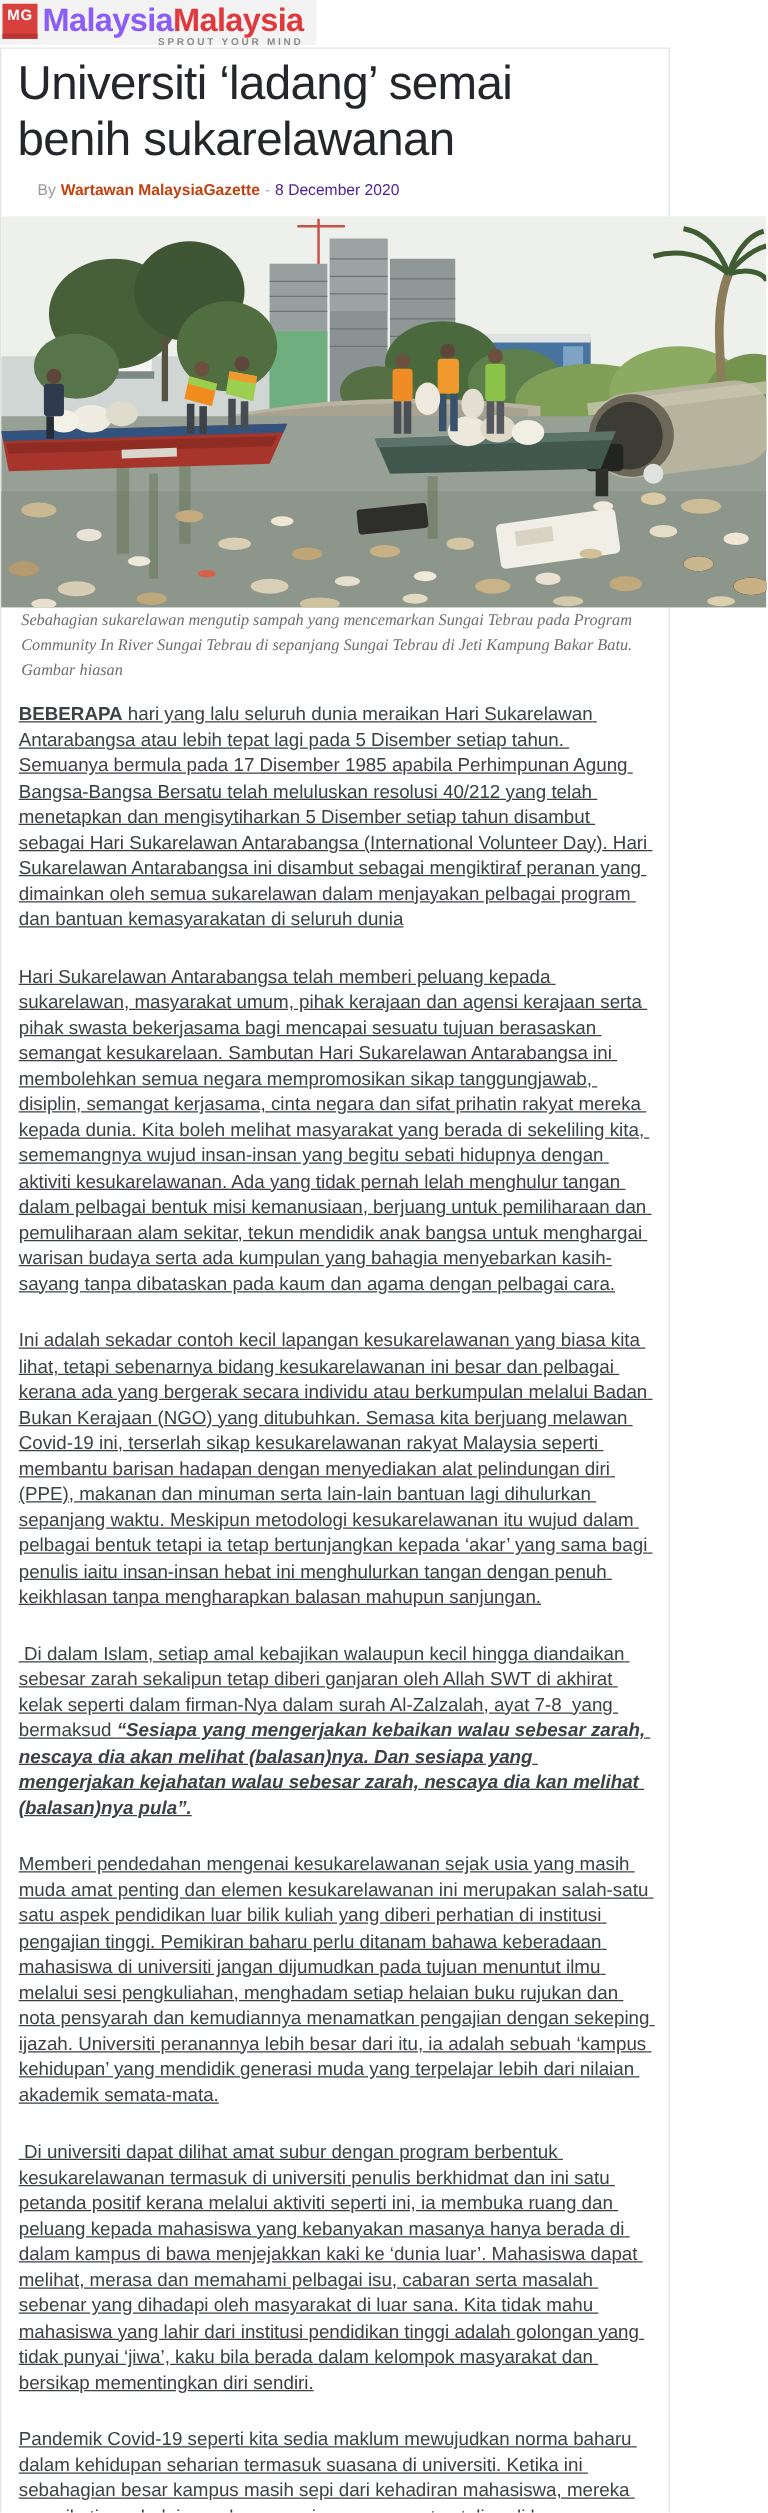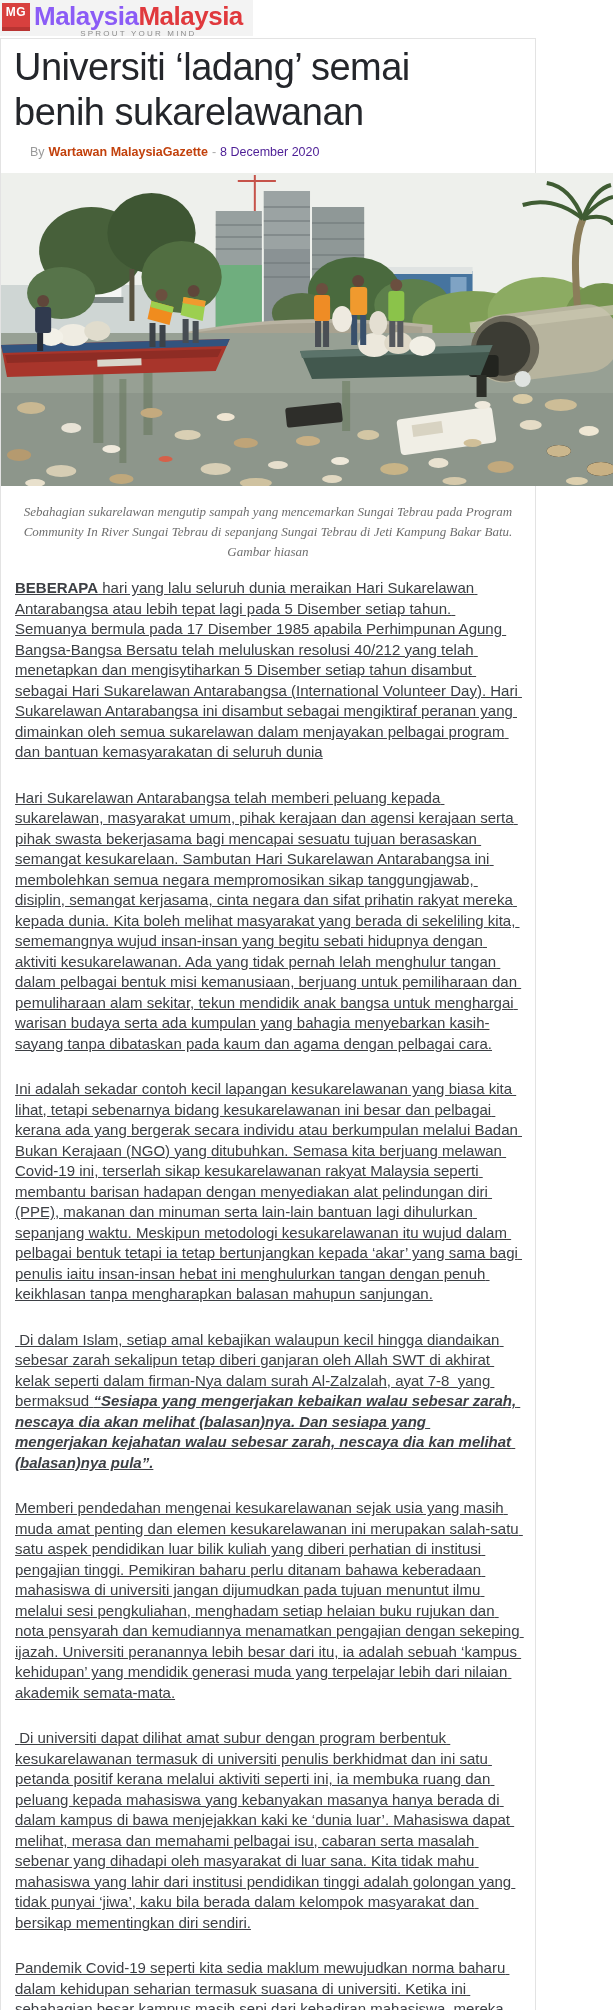--- a/index.html
+++ b/index.html
@@ -35,23 +35,23 @@
     margin-right: 4px;
   }
   .logo-text-wrap { display: flex; flex-direction: column; line-height: 1; }
   .logo-main { font-size: 26px; font-weight: bold; letter-spacing: -0.5px; line-height: 1; }
   .logo-malaysia { color: #8b5cf6; margin-top: 28px; }
   .logo-gazette { color: #e0393d; }
   .logo-tagline {
     font-size: 8px;
     color: #8d8d8d;
     letter-spacing: 2.2px;
-    text-align: center;
+    text-align: right;
     margin-top: 1px;
-    font-weight: normal;
+    font-weight: bold;
   }
 
   
   .article {
     flex: 1;
     margin-top: 2px;
     border: 1px solid #e3e3e3;
     background: #ffffff;
     display: flex;
     flex-direction: column;
@@ -78,23 +78,22 @@
   }
   .byline .author { color: #c2410c; font-weight: bold; }
   .byline .sep { color: #aaaaaa; }
   .byline .date { color: #4c1d95; }
 
   
   .hero { margin-top: 14px; width: 612px; height: 313px; position: relative; }
   .hero svg { display: block; width: 100%; height: 100%; }
 
   .caption {
-    margin: 16px auto 0 auto;
+    margin: 0 auto 0 auto;
     width: 94%;
-    text-align: center;
     font-style: italic;
     font-size: 13px;
     line-height: 1.55;
     color: #6e6e6e;
     font-family: "Liberation Serif", "DejaVu Serif", serif;
   }
 
   
   .body-text { padding: 0 14px; margin-top: 16px; }
   .body-text p {

